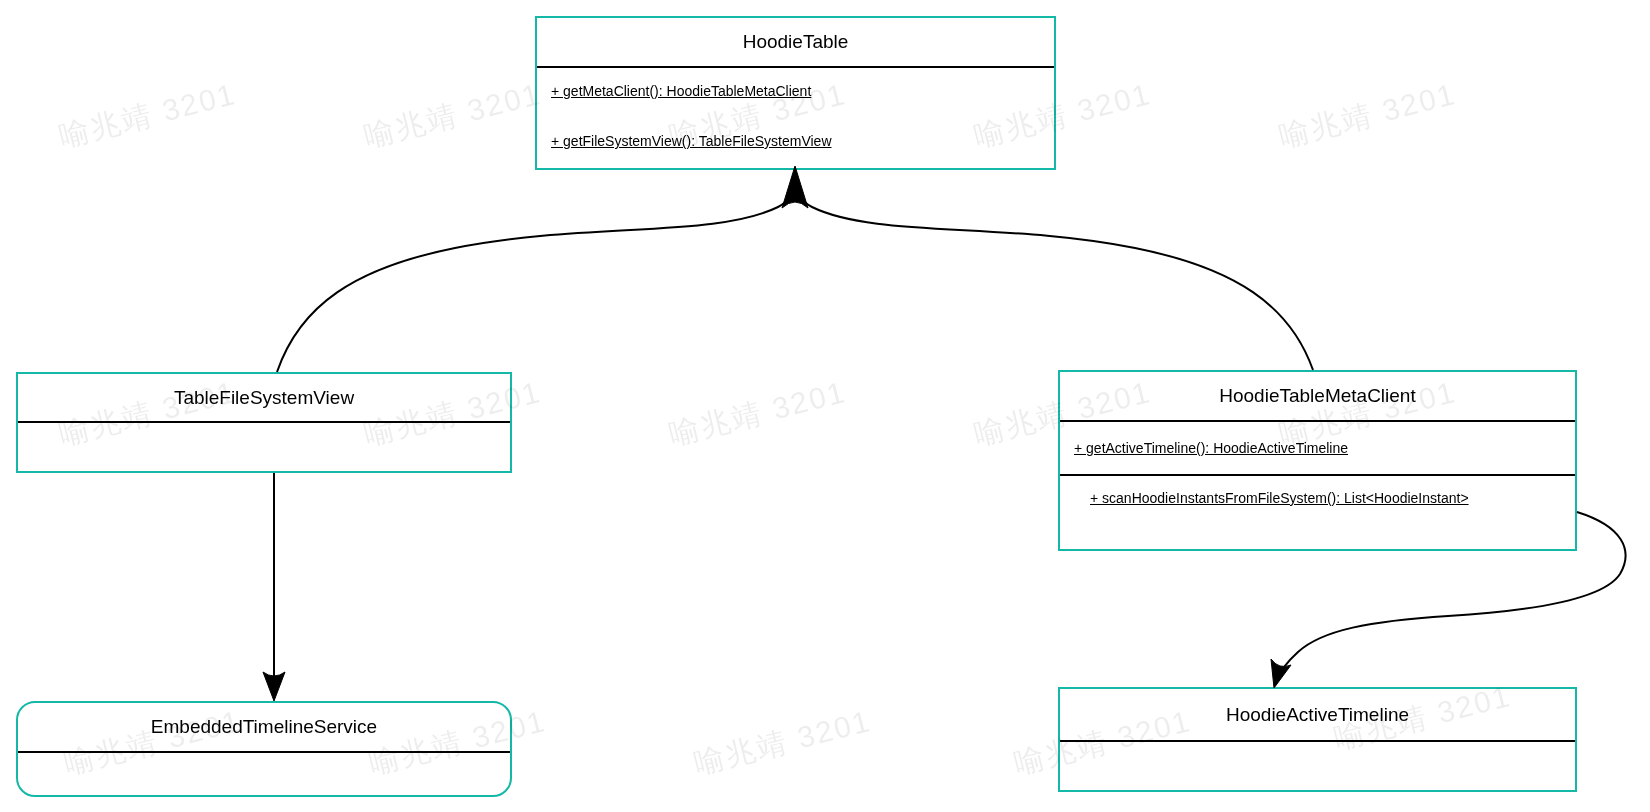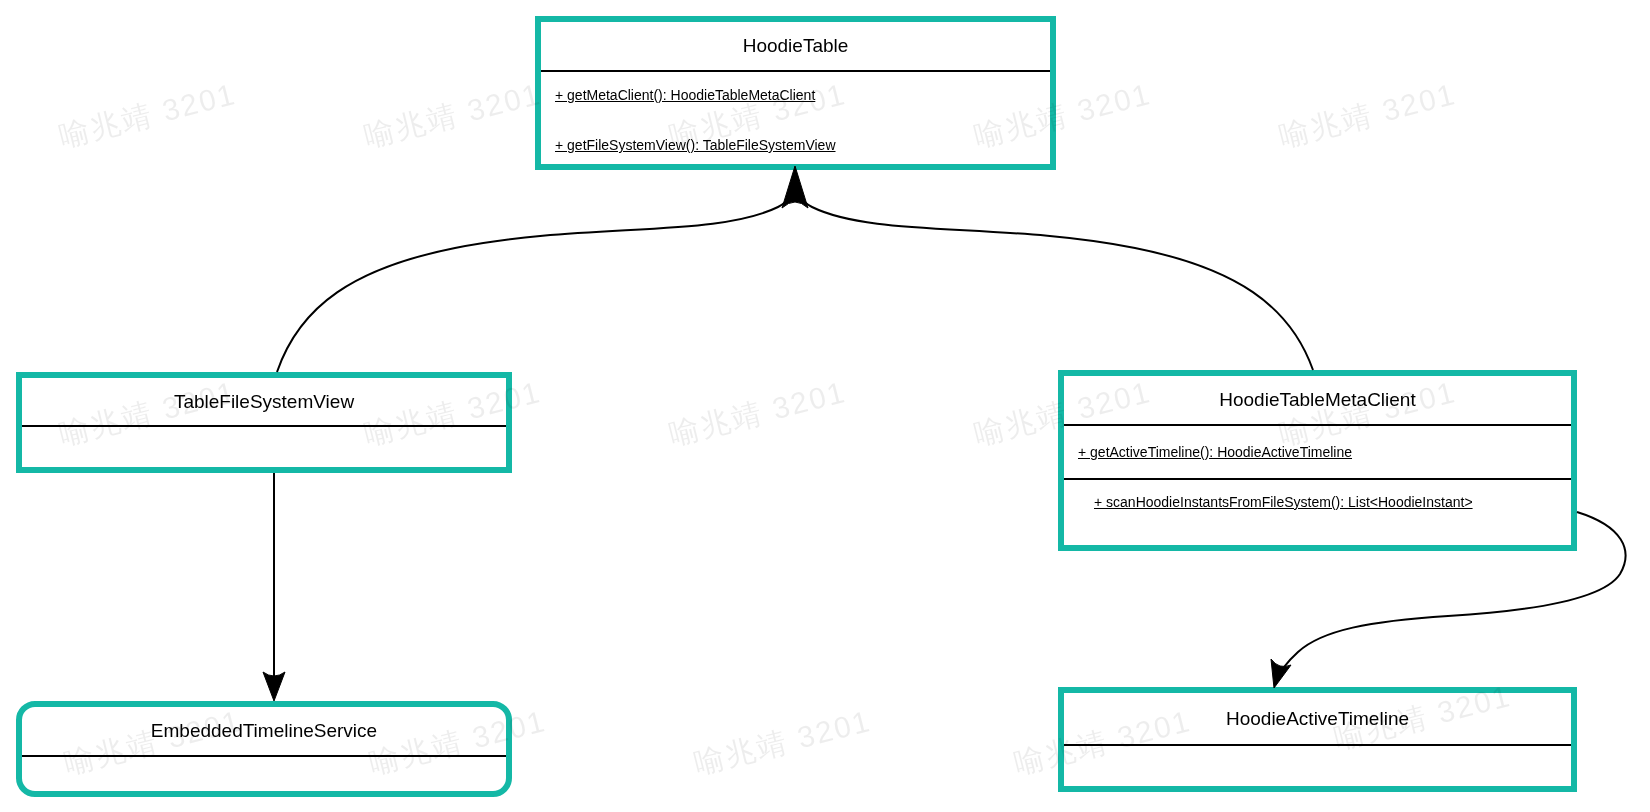--- a/index.html
+++ b/index.html
@@ -20,21 +20,21 @@
     z-index: 3;
     pointer-events: none;
   }
   #edges path { fill: none; stroke: #000000; stroke-width: 2; }
   #edges path.fill { fill: #000000; stroke: #000000; stroke-width: 1; }
 
   
   .uml {
     position: absolute;
     background: #ffffff;
-    border: 6px solid #14b8a6;
+    border: 2px solid #14b8a6;
     box-sizing: border-box;
     z-index: 2;
   }
   .uml-title {
     display: flex;
     align-items: center;
     justify-content: center;
     text-align: center;
     font-size: 19px;
     border-bottom: 2px solid #000000;

